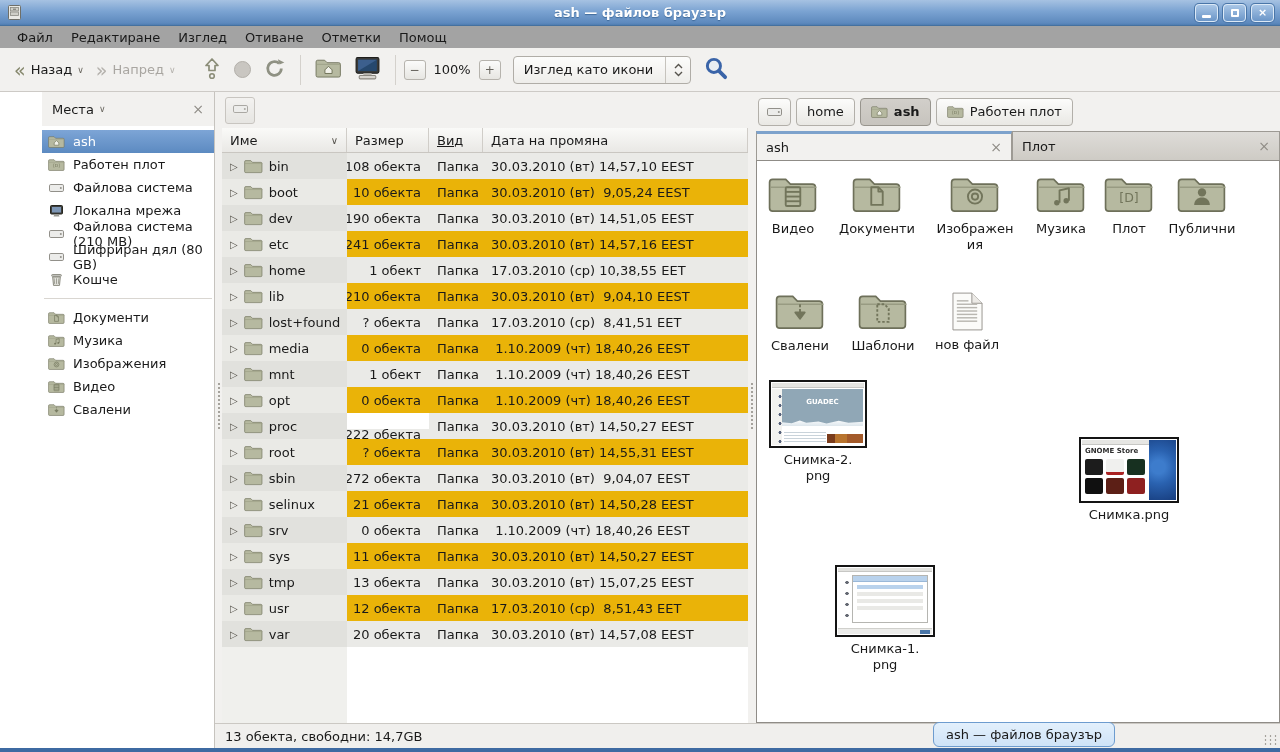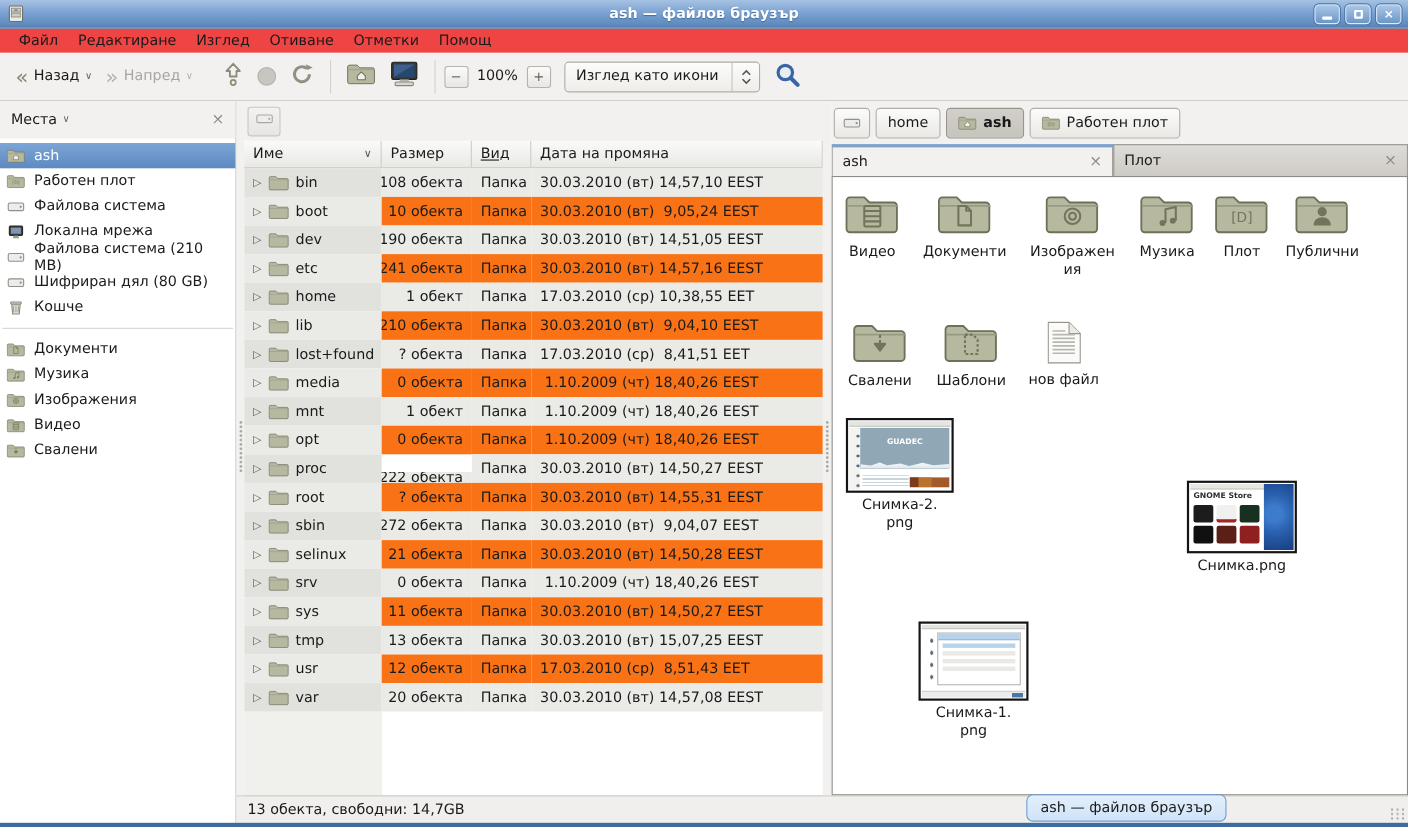--- a/index.html
+++ b/index.html
@@ -10,21 +10,21 @@
   
   .titlebar { height: 26px; flex: 0 0 26px; background: linear-gradient(#a6c2e2, #7ba3d2 45%, #5d89bd 92%, #4f7cb0); border-bottom: 1px solid #45719f; display: flex; align-items: center; padding: 0 6px; position: relative; }
   .titlebar .title { position: absolute; left: 0; right: 0; text-align: center; color: #fff; font-weight: bold; text-shadow: 0 1px 1px #3f6a99; }
   .win-icon { width: 17px; height: 17px; display: inline-flex; z-index: 2; }
   .winbtns { margin-left: auto; display: flex; gap: 5px; z-index: 2; }
   .wbtn { width: 23px; height: 18px; border-radius: 4px; background: linear-gradient(#a9c6e6, #6b96c8); border: 1px solid #dce9f6; box-shadow: 0 0 0 1px #4a76a8; display: flex; align-items: center; justify-content: center; color: #fff; font-weight: bold; font-size: 11px; line-height: 1; }
   .glyph-min { width: 9px; height: 3px; background: #fff; border-radius: 1px; margin-top: 7px; }
   .glyph-max { width: 8px; height: 8px; border: 2px solid #fff; border-radius: 1px; }
 
   
-  .menubar { height: 22px; flex: 0 0 22px; background: #ef4444; display: flex; align-items: center; padding: 0 8px; }
+  .menubar { height: 22px; flex: 0 0 22px; background: #a3a3a3; display: flex; align-items: center; padding: 0 8px; }
   .menu-item { padding: 2px 9px; }
   .toolbar { height: 44px; flex: 0 0 44px; background: #f2f1ef; border-bottom: 1px solid #cdcac6; display: flex; align-items: center; padding: 0 8px; }
   .tbtn { display: flex; align-items: center; gap: 5px; padding: 5px 6px; border-radius: 3px; white-space: nowrap; }
   .tsep { width: 1px; height: 30px; background: #d4d1cc; margin: 0 8px; flex: 0 0 1px; }
   .disabled { color: #a9a6a1; }
   .nav-glyph { font-size: 19px; line-height: 14px; color: #85876c; }
   .nav-glyph.off { color: #b5b2ad; }
   .ddarrow { font-size: 9px; color: #6a675f; }
   .ddarrow.off { color: #b5b2ad; }
   .stop-circle { width: 17px; height: 17px; border-radius: 50%; background: #c9c6c1; border: 1px solid #b3b0aa; }
@@ -32,21 +32,21 @@
   .zoom-label { margin: 0 8px; }
   .combo { height: 28px; border: 1px solid #b0ada7; border-radius: 4px; background: linear-gradient(#fcfcfb, #eeedea); display: flex; align-items: center; margin-left: 12px; padding-left: 10px; }
   .combo-label { padding-right: 12px; }
   .combo-div { width: 1px; align-self: stretch; background: #c6c3bd; }
   .combo-arrows { width: 24px; display: flex; align-items: center; justify-content: center; }
   .search-btn { margin-left: 12px; display: flex; }
 
   
   .main { flex: 1 1 auto; display: flex; min-height: 0; }
 
-  .sidebar { width: 215px; flex: 0 0 215px; background: #fff; border-right: 1px solid #c6c3be; display: flex; flex-direction: column; }
+  .sidebar { width: 215px; flex: 0 0 215px; background: #fff; border-right: 1px solid #c6c3be; display: flex; flex-direction: column; padding-left: 42px; }
   .sb-header { height: 34px; flex: 0 0 34px; background: #f2f1ef; display: flex; align-items: center; padding: 0 10px; gap: 5px; }
   .sb-close { margin-left: auto; color: #8f8c86; font-size: 14px; }
   .sb-list { flex: 1; padding-top: 4px; }
   .sb-item { height: 23px; display: flex; align-items: center; gap: 8px; padding: 0 6px; }
   .sb-item.selected { background: linear-gradient(#7da5d6, #5c8ac1); color: #fff; }
   .sb-icon { width: 17px; height: 16px; display: inline-flex; align-items: center; flex: 0 0 17px; }
   .sb-sep { height: 1px; background: #d9d6d1; margin: 7px 2px; }
 
   .splitter { width: 7px; flex: 0 0 7px; background: #f2f1ef; position: relative; }
   .splitter2 { width: 8px; flex: 0 0 8px; background: #f2f1ef; position: relative; }
@@ -55,21 +55,21 @@
   .treepane { width: 526px; flex: 0 0 526px; background: #fff; display: flex; flex-direction: column; }
   .tree-topbar { height: 36px; flex: 0 0 36px; background: #f2f1ef; display: flex; align-items: center; padding: 0 3px; }
   .small-btn { width: 30px; height: 27px; border: 1px solid #bab7b1; border-radius: 3px; background: linear-gradient(#f4f3f1, #e3e2de); display: flex; align-items: center; justify-content: center; opacity: .75; }
   .tree-header { display: flex; height: 25px; flex: 0 0 25px; background: linear-gradient(#fafaf8, #e9e8e5); border-bottom: 1px solid #c9c6c1; }
   .th { border-right: 1px solid #d0cdc8; display: flex; align-items: center; padding: 0 8px; }
   .sort-arrow { margin-left: auto; font-size: 10px; color: #57544e; }
   .tr { display: flex; height: 26px; }
   .td { display: flex; align-items: center; padding: 0 8px; overflow: hidden; white-space: pre; }
   .td.size { justify-content: flex-end; }
   .tr.even .td { background: #eaeae7; }
-  .tr.odd  .td { background: #f97316; }
+  .tr.odd  .td { background: #eab308; }
   .tr.even .td.name { background: #e1e1dd; }
   .tr.odd  .td.name { background: #eaeae6; }
   .expander { font-size: 10px; color: #59564f; margin-right: 6px; }
   .row-folder { display: inline-flex; margin-right: 6px; }
   .tree-rest { flex: 1; background: linear-gradient(to right, #f0f0ed 0 125px, #fff 125px); }
 
   .rightpane { flex: 1; display: flex; flex-direction: column; background: #f2f1ef; min-width: 0; }
   .crumbbar { height: 39px; flex: 0 0 39px; display: flex; align-items: center; padding: 0 2px; gap: 5px; }
   .crumb { height: 28px; border: 1px solid #b2afa9; border-radius: 4px; background: linear-gradient(#fcfcfb, #e9e8e4); display: flex; align-items: center; gap: 6px; padding: 0 10px; font: inherit; color: inherit; }
   .crumb.icon-only { padding: 0 7px; }

